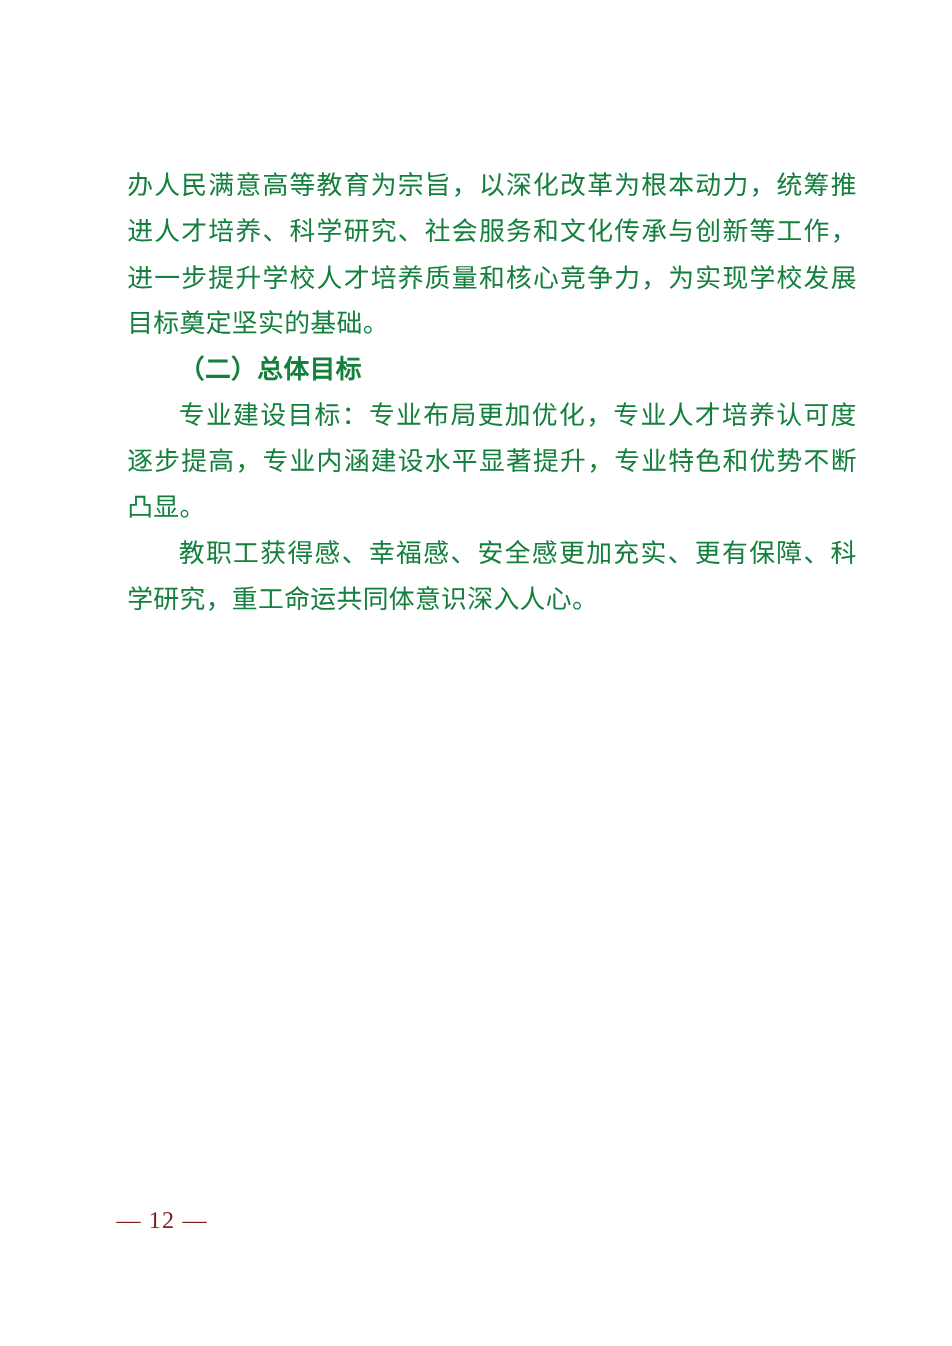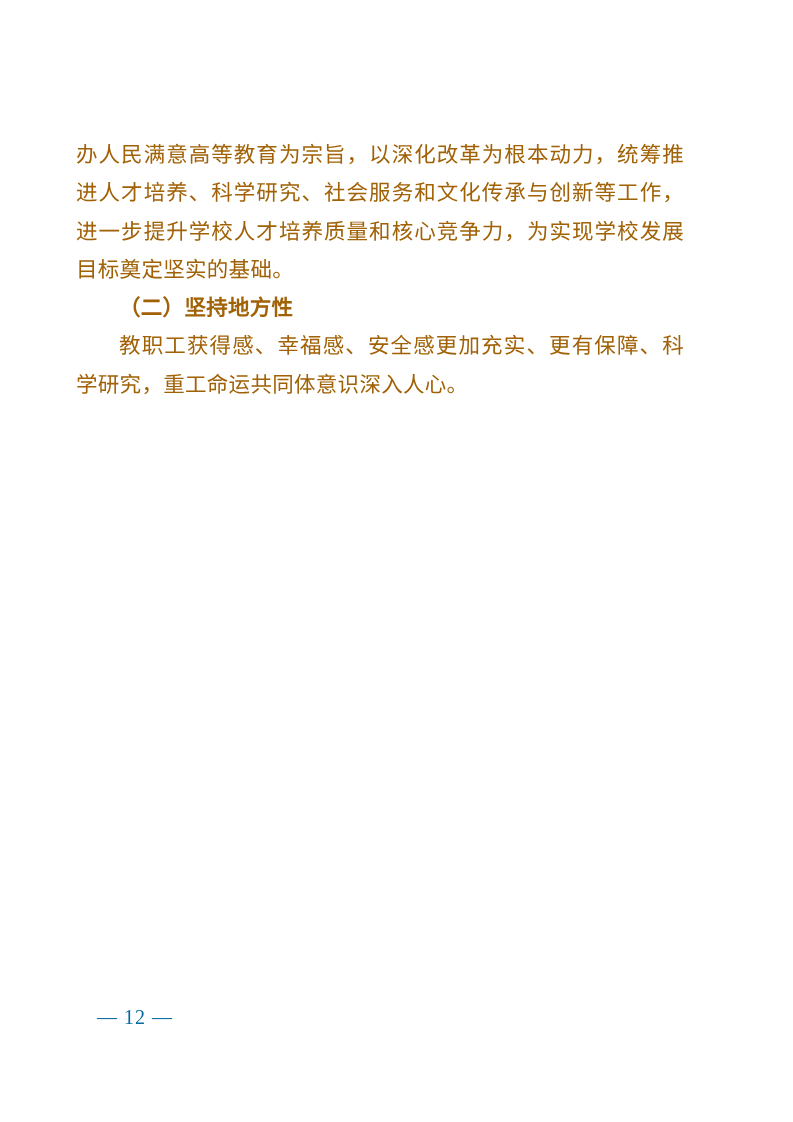--- a/index.html
+++ b/index.html
@@ -14,24 +14,24 @@
     font-family: "Liberation Serif", serif;
     overflow: hidden;
   }
   .page {
     position: absolute;
     inset: 0;
     background: #ffffff;
   }
   .content {
     position: absolute;
-    left: 76px;
+    left: 106px;
     top: 136px;
     width: 608px;
-    color: #a16207;
+    color: #15803d;
     font-size: 21.5px;
     line-height: 38.3px;
     text-align: justify;
     letter-spacing: 0.3px;
   }
   .content p {
     margin: 0;
     padding: 0;
     text-indent: 2em;
   }
@@ -40,37 +40,38 @@
   }
   .content p.heading {
     font-weight: bold;
     text-align: left;
   }
   .footer {
     position: absolute;
     left: 97px;
     top: 1006px;
     font-size: 20px;
-    color: #0369a1;
+    color: #7f1d1d;
     font-family: "Liberation Serif", serif;
     letter-spacing: 1px;
   }
 </style>
 </head>
 <body>
 
 <div class="page">
 
   <div class="content">
     <p class="continuation">办人民满意高等教育为宗旨，以深化改革为根本动力，统筹推进人才培养、科学研究、社会服务和文化传承与创新等工作，进一步提升学校人才培养质量和核心竞争力，为实现学校发展目标奠定坚实的基础。</p>
 
-    <p class="heading">（二）坚持地方性</p>
+    <p class="heading">（二）总体目标</p>
 
 
 
+    <p>专业建设目标：专业布局更加优化，专业人才培养认可度逐步提高，专业内涵建设水平显著提升，专业特色和优势不断凸显。</p>
 
     <p>教职工获得感、幸福感、安全感更加充实、更有保障、科学研究，重工命运共同体意识深入人心。</p>
 
 
   </div>
 
   <div class="footer">— 12 —</div>
 
 </div>
 

